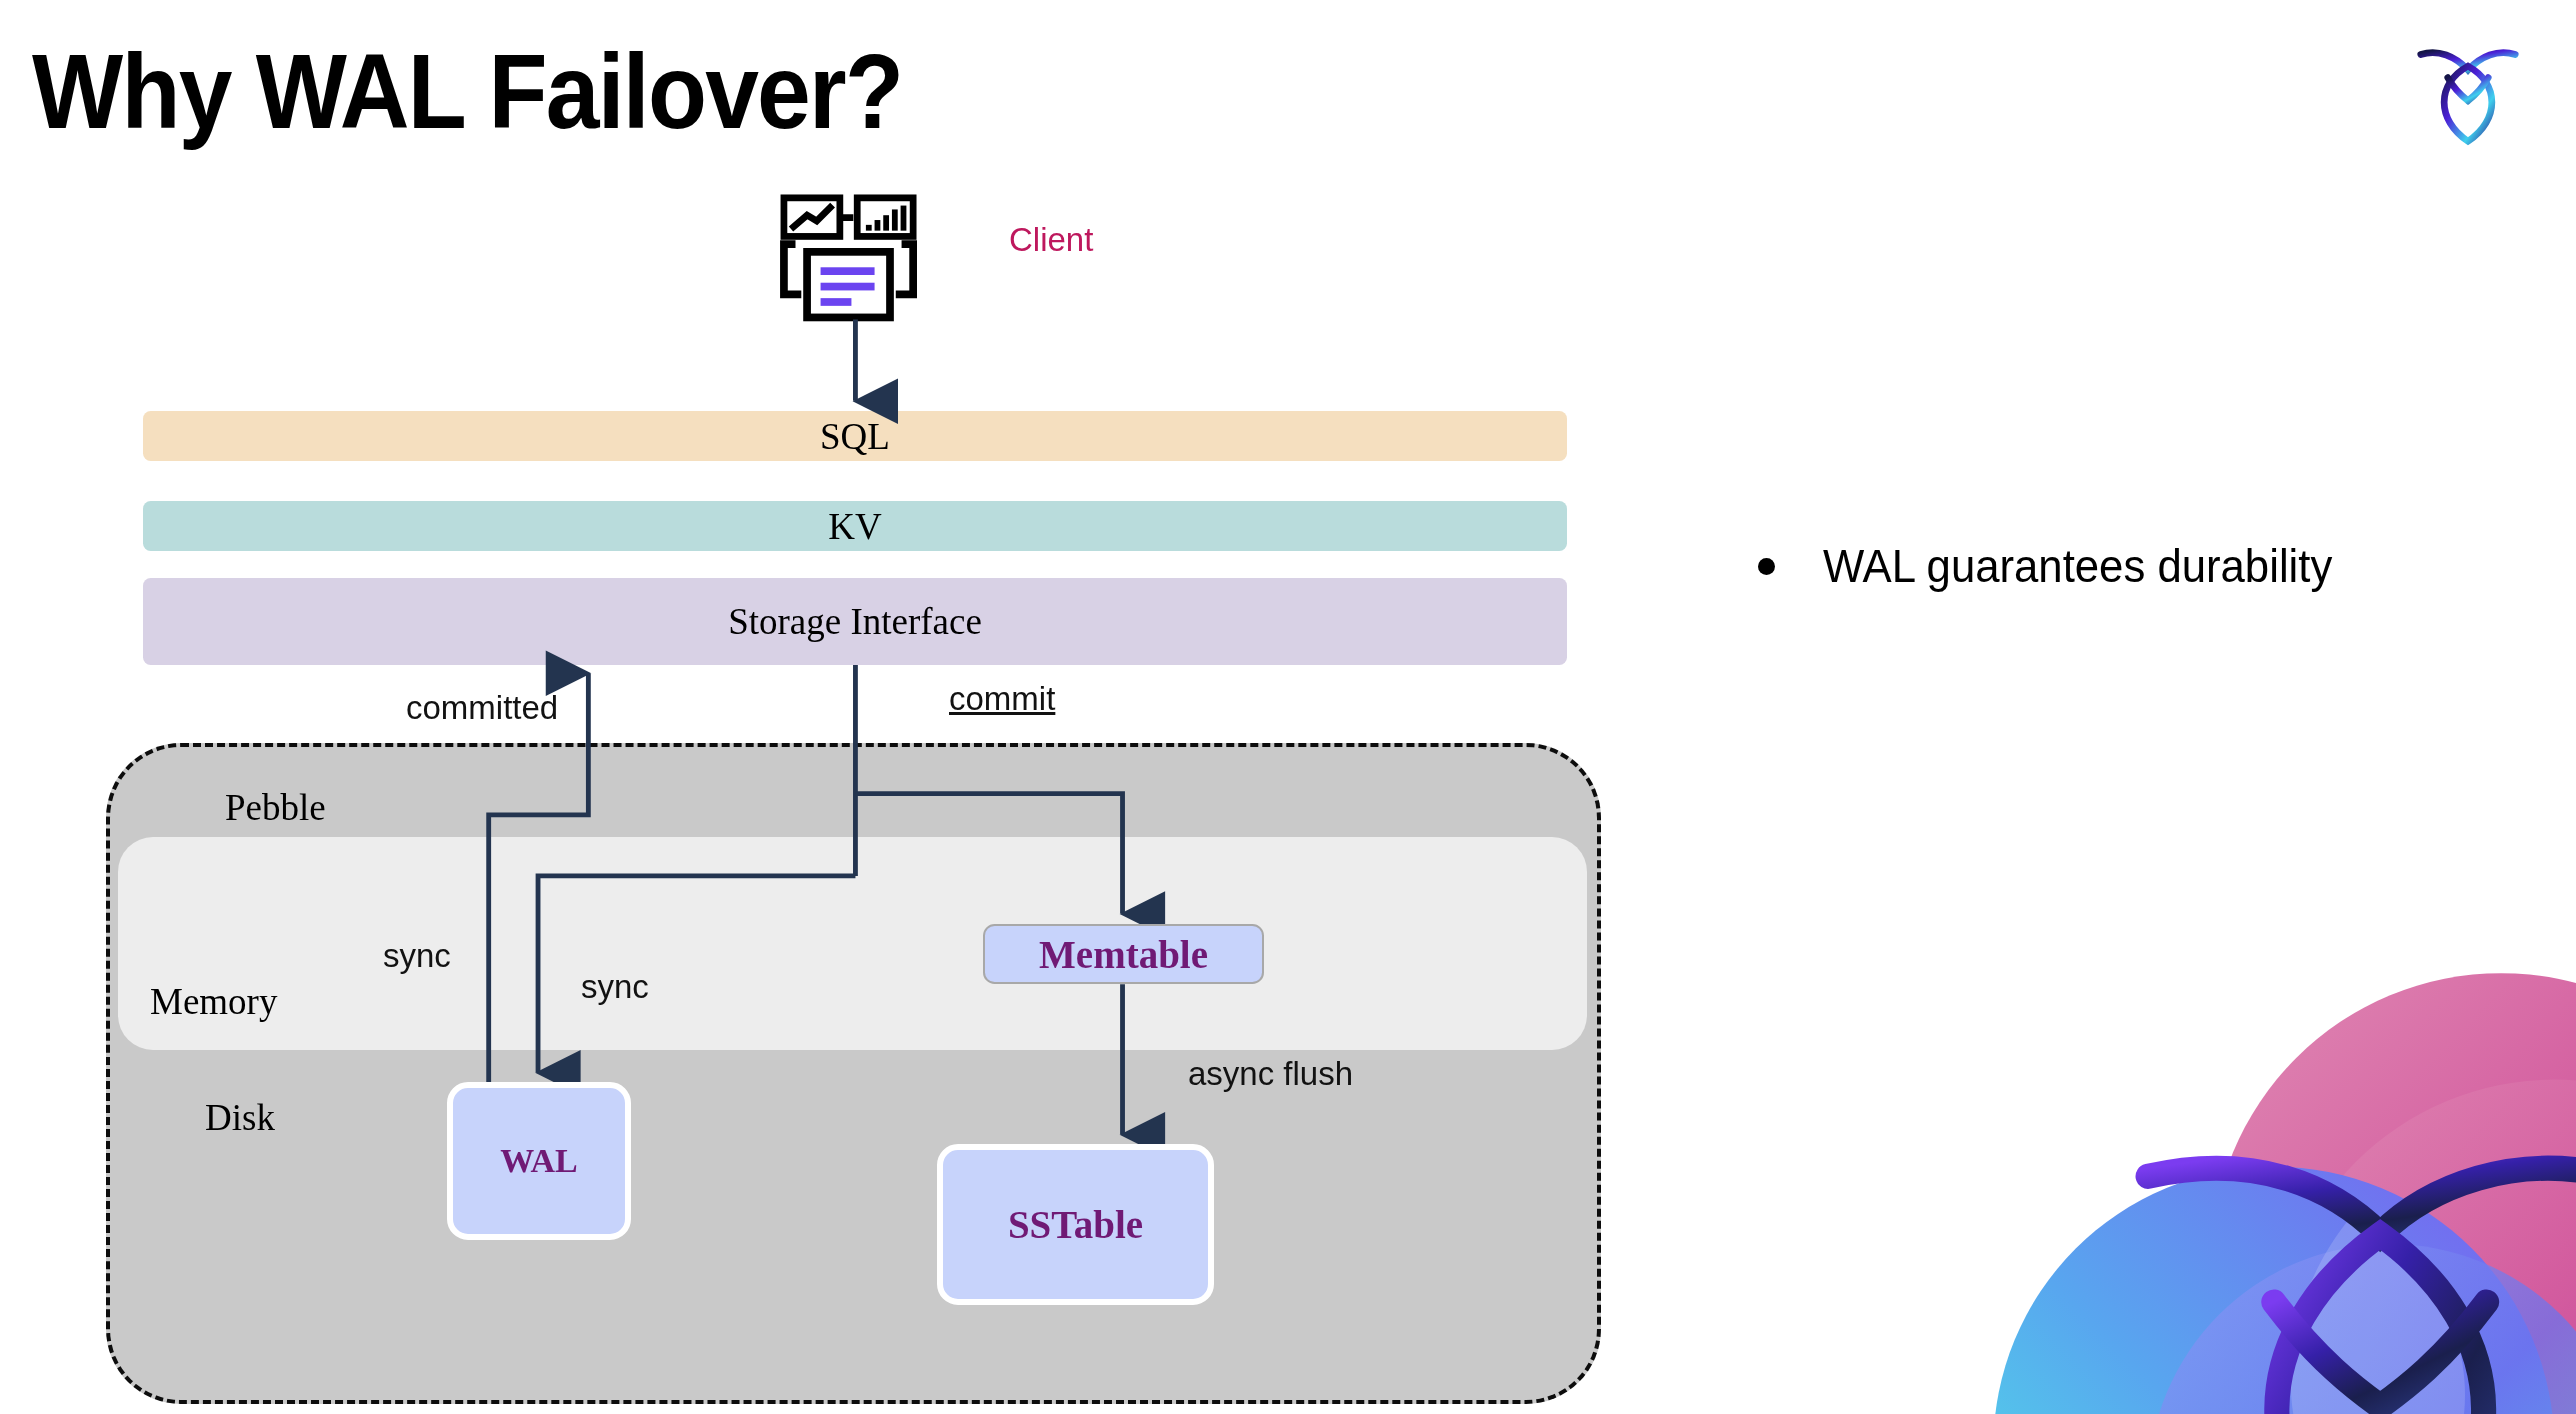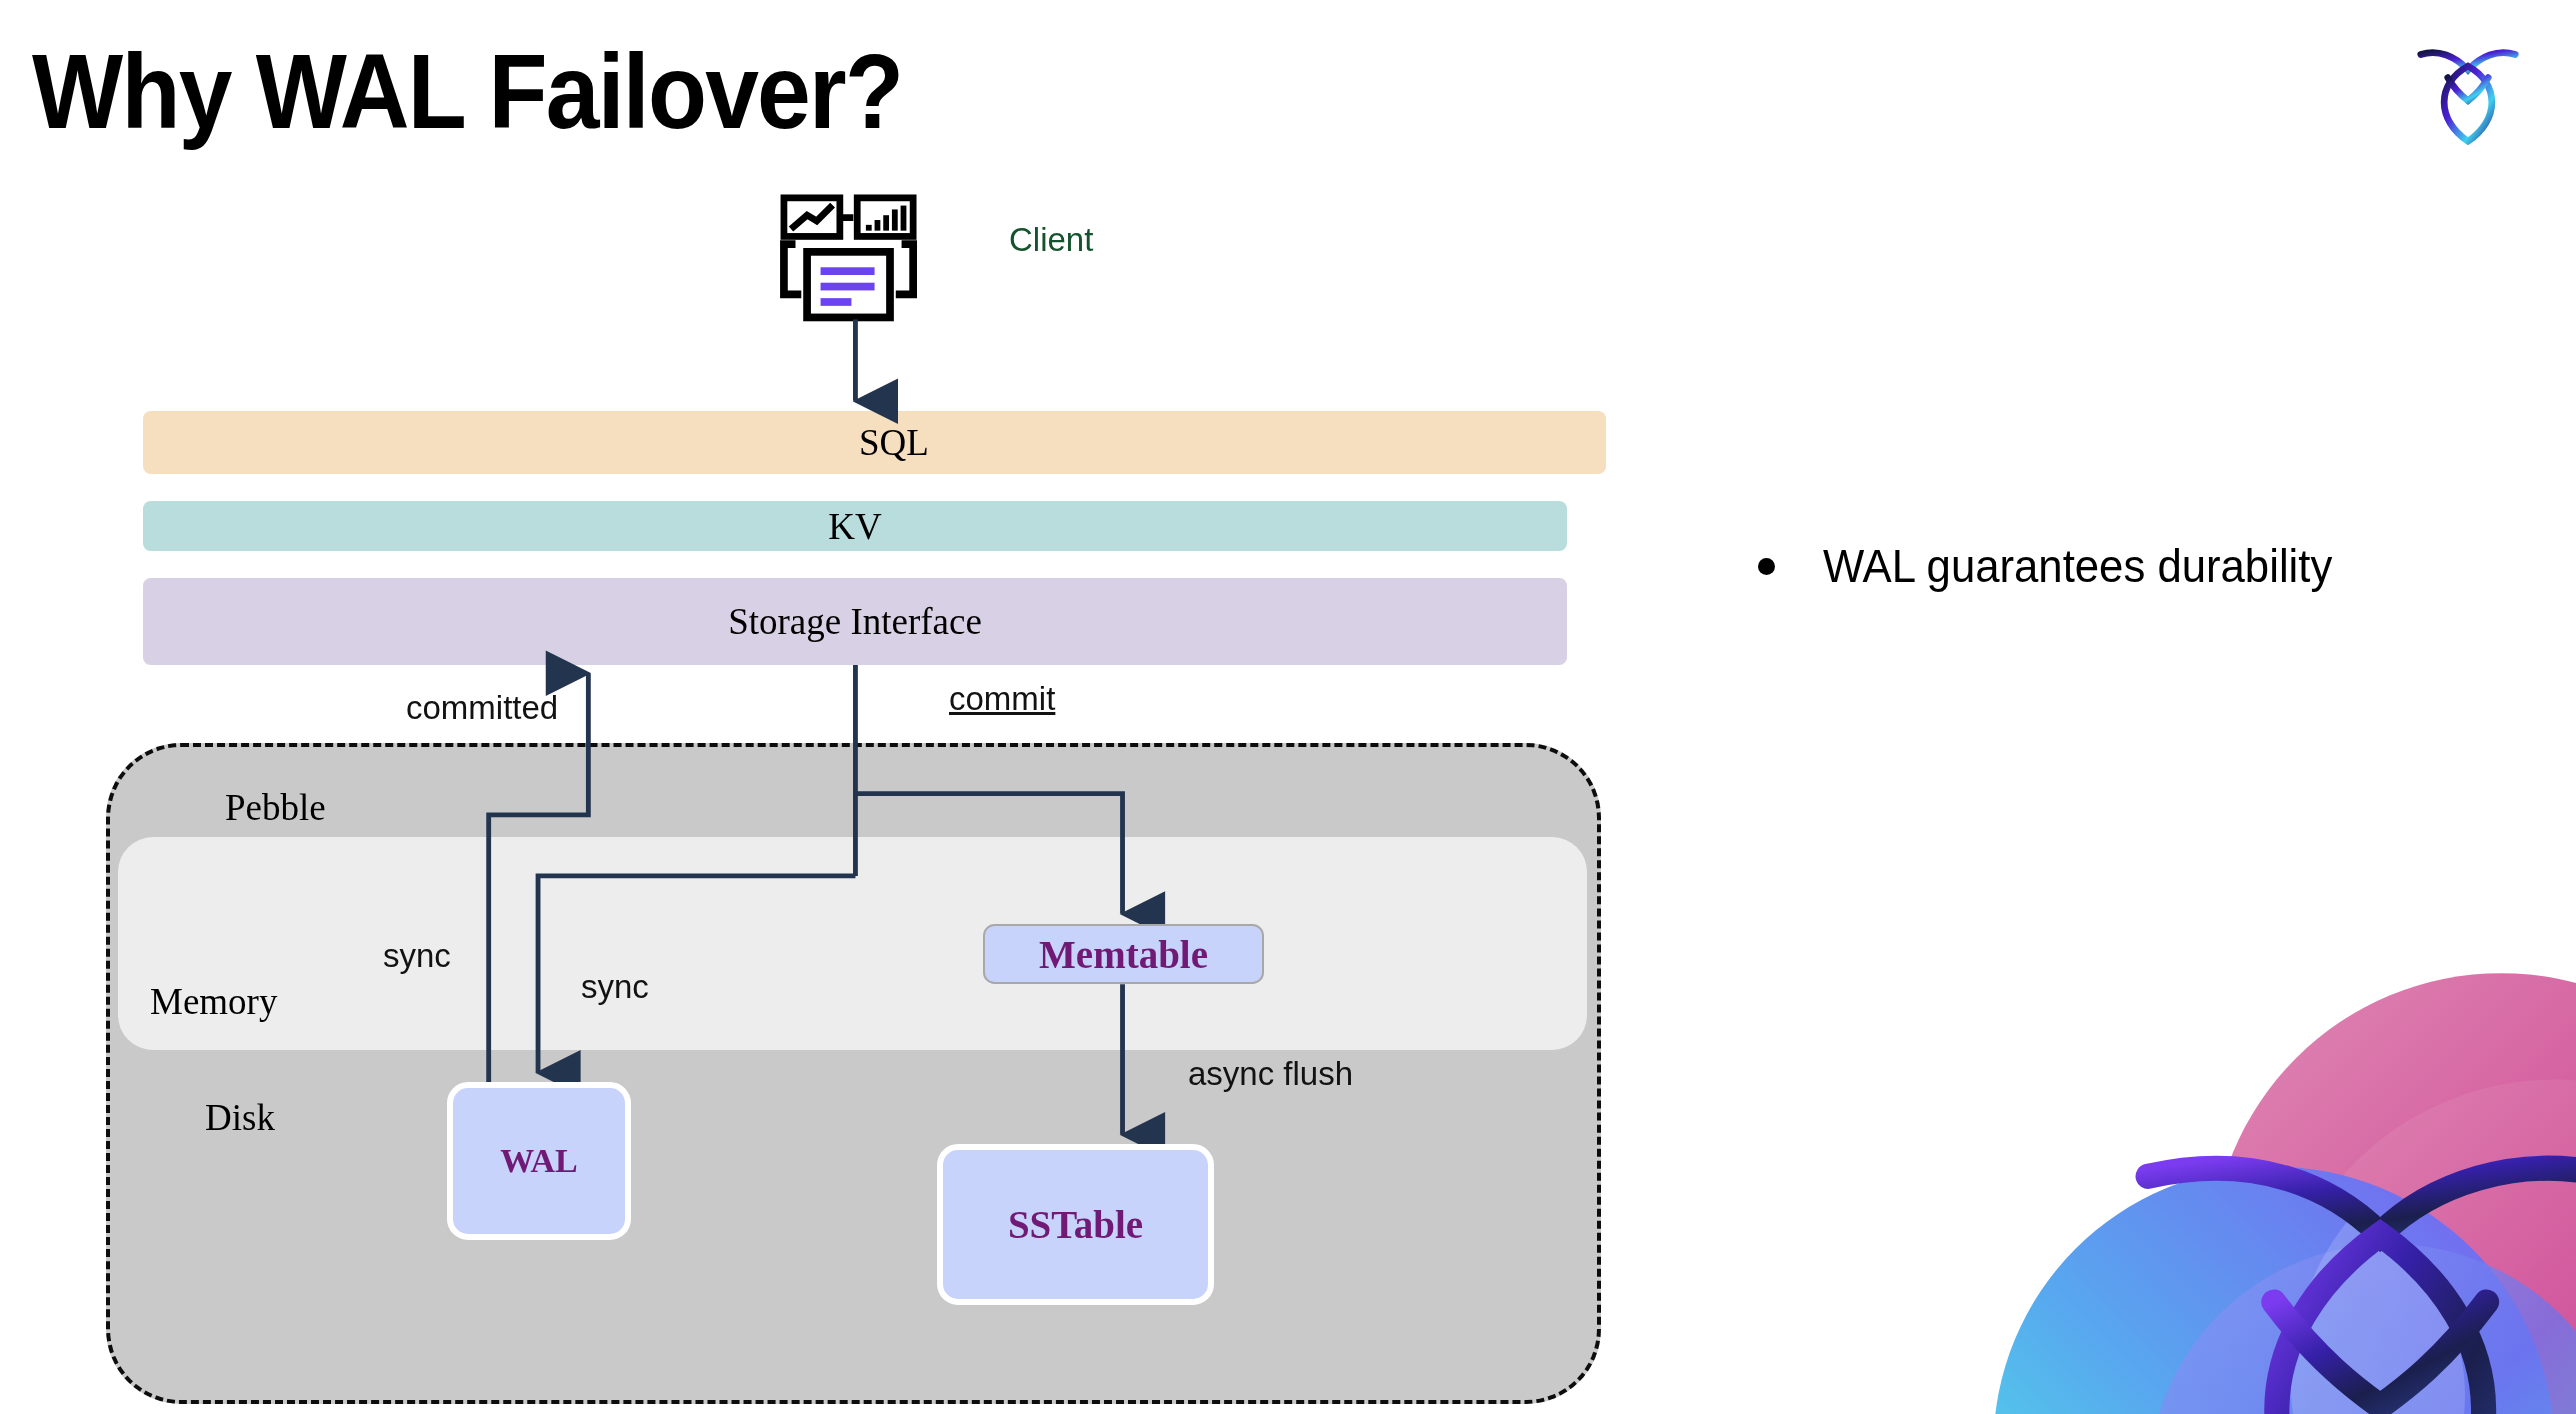--- a/index.html
+++ b/index.html
@@ -60,38 +60,38 @@
     left: 772px;
     top: 194px;
     width: 155px;
     height: 135px;
   }
   #client-label {
     position: absolute;
     left: 1009px;
     top: 221px;
     font-size: 33px;
-    color: #14532d;
+    color: #be185d;
     font-family: "Liberation Sans", sans-serif;
   }
 
   
   .layer-bar {
     position: absolute;
     left: 143px;
     width: 1424px;
     border-radius: 7.7px;
     display: flex;
     align-items: center;
     justify-content: center;
     font-family: "Liberation Serif", serif;
     font-size: 37px;
     color: #000000;
   }
-  #bar-sql { top: 411px;  height: 63px; background: #f5dfbf; padding-left: 39px; }
+  #bar-sql { top: 411px;  height: 50px; background: #f5dfbf; }
   #bar-kv  { top: 501px;  height: 50px; background: #b9dcdc; }
   #bar-si  { top: 578px;  height: 87px; background: #d8d1e5; }
 
   
   #pebble-box {
     position: absolute;
     left: 106px;
     top: 743px;
     width: 1495px;
     height: 661px;

